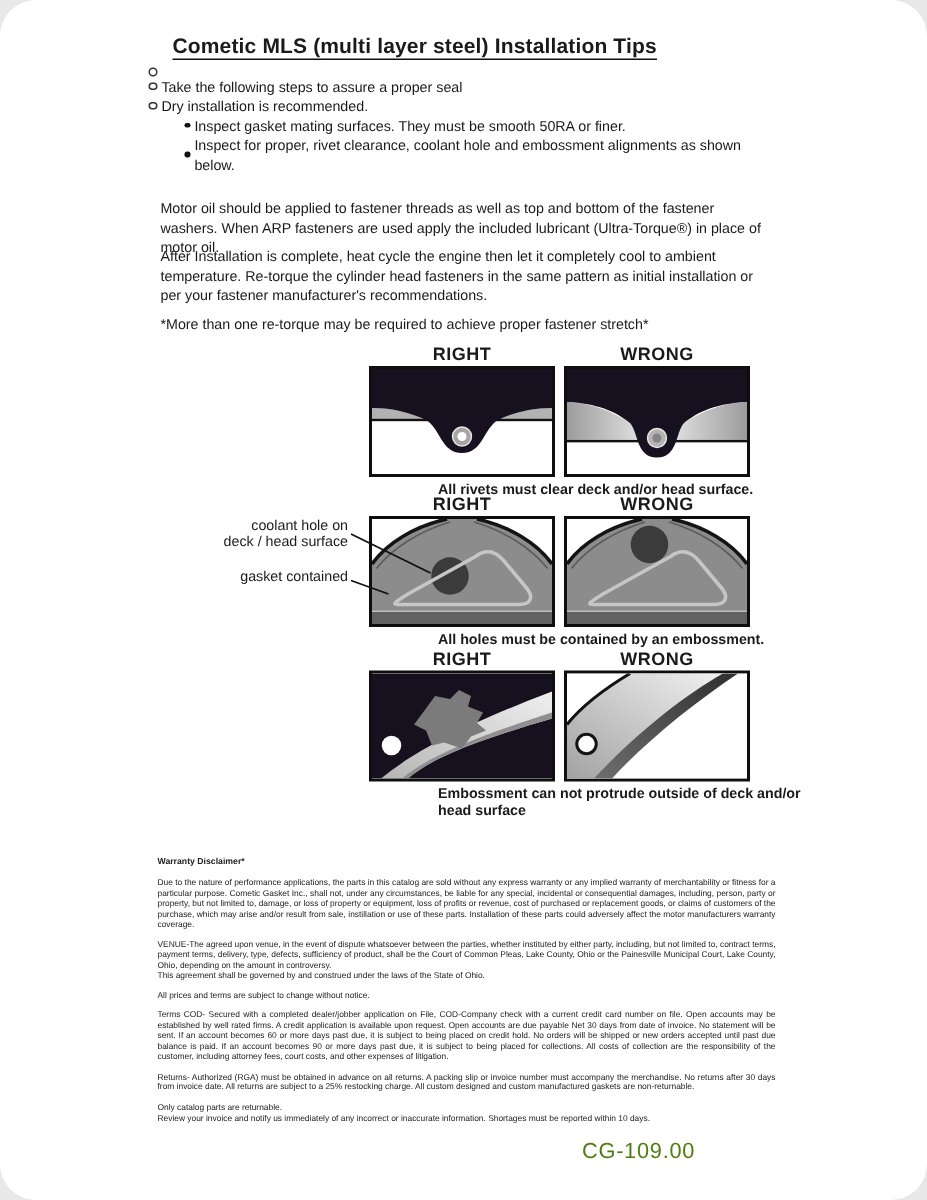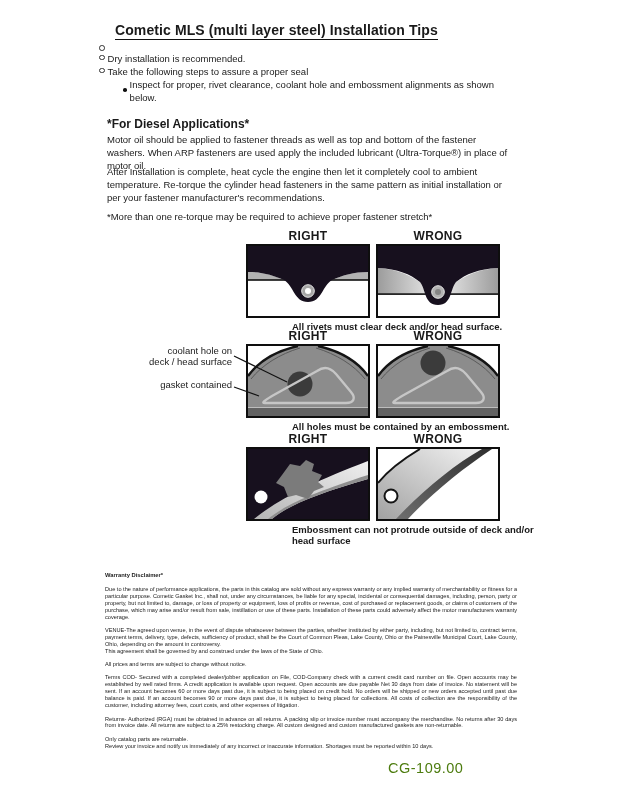--- a/index.html
+++ b/index.html
@@ -1,19 +1,19 @@
 <!DOCTYPE html>
 <html><head>
 <meta charset="utf-8">
 <style>
   html,body{margin:0;padding:0;background:#e8e8e8;}
   .page{
     position:relative;width:618px;height:800px;background:#ffffff;
     font-family:"Liberation Sans","DejaVu Sans",sans-serif;color:#1a1a1a;
-    overflow:hidden;margin:0 auto;
+    overflow:hidden;margin:0 auto;border-radius:24px;
   }
   .title{
     position:absolute;left:115px;top:22px;font-size:14px;font-weight:bold;
     border-bottom:1.6px solid #111;padding-bottom:1px;letter-spacing:.1px;
   }
   .bullets{position:absolute;left:99px;top:45px;width:420px;font-size:9.5px;line-height:13px;}
   .brow{display:flex;align-items:baseline;}
   .obullet{width:3.6px;height:3.6px;border:1px solid #333;border-radius:50%;
     display:inline-block;margin:0 3px 1px 0;flex:none;align-self:center;}
   .sub{margin-left:24px;}
@@ -43,33 +43,36 @@
 <div class="page">
 
   <div class="title">Cometic MLS (multi layer steel) Installation Tips</div>
 
   <div class="bullets">
     <div class="brow">
       <span class="obullet"></span>
     </div>
     <div class="brow">
       <span class="obullet"></span>
-      <span>Dry installation is recommended.</span>
+      <span>Take the following steps to assure a proper seal</span>
     </div>
     <div class="brow">
       <span class="obullet"></span>
-      <span>Take the following steps to assure a proper seal</span>
+      <span>Dry installation is recommended.</span>
+    </div>
+    <div class="brow sub">
+      <span class="fbullet"></span>
+      <span>Inspect gasket mating surfaces.  They must be smooth 50RA or finer.</span>
     </div>
     <div class="brow sub">
       <span class="fbullet"></span>
       <span>Inspect for proper, rivet clearance, coolant hole and embossment alignments as shown below.</span>
     </div>
   </div>
 
-  <div class="diesel-h">*For Diesel Applications*</div>
   <div class="dpara p1">Motor oil should be applied to fastener threads as well as top and bottom of the fastener washers. When ARP fasteners are used apply the included lubricant (Ultra-Torque®) in place of motor oil.</div>
   <div class="dpara p3">*More than one re-torque may be required to achieve proper fastener stretch*</div>
   <div class="dpara p2">After Installation is complete, heat cycle the engine then let it completely cool to ambient temperature. Re-torque the cylinder head fasteners in the same pattern as initial installation or per your fastener manufacturer's recommendations.</div>
 
   <div class="dgroup g1">
     <div class="lblrow">
       <span>RIGHT</span>
       <span>WRONG</span>
     </div>
     <div class="boxrow">

